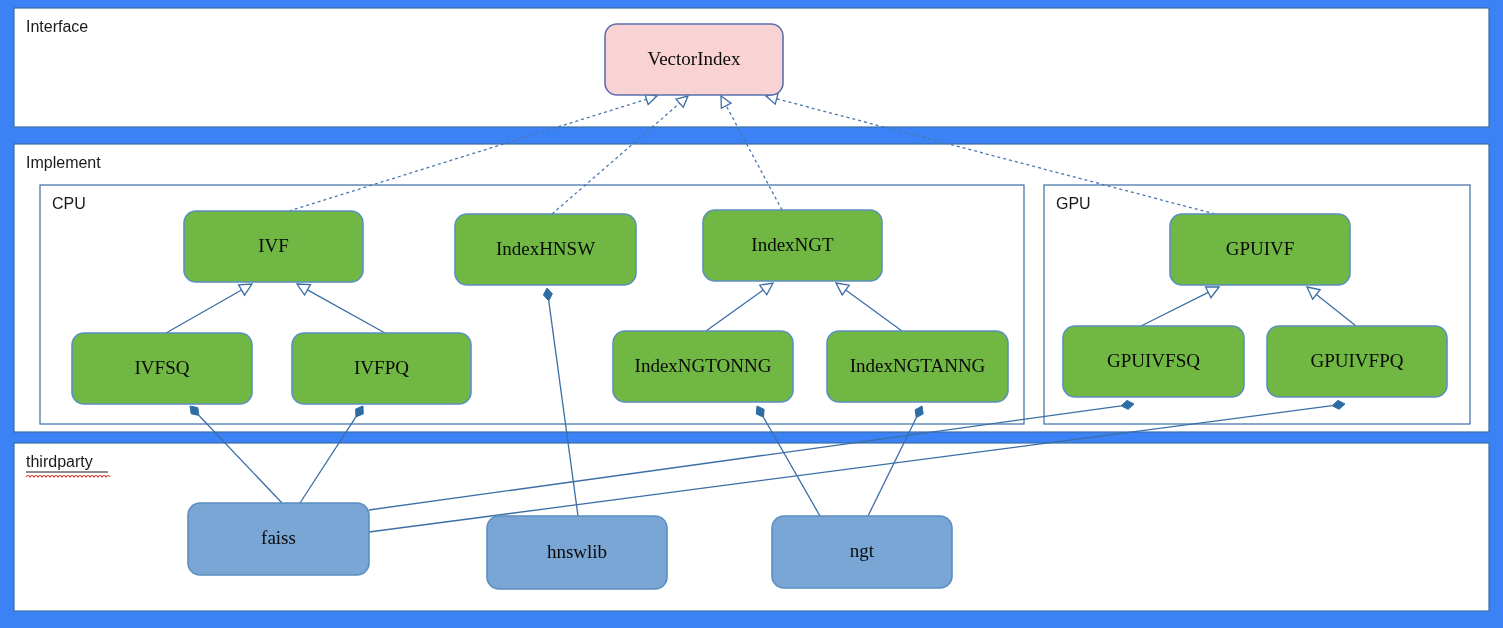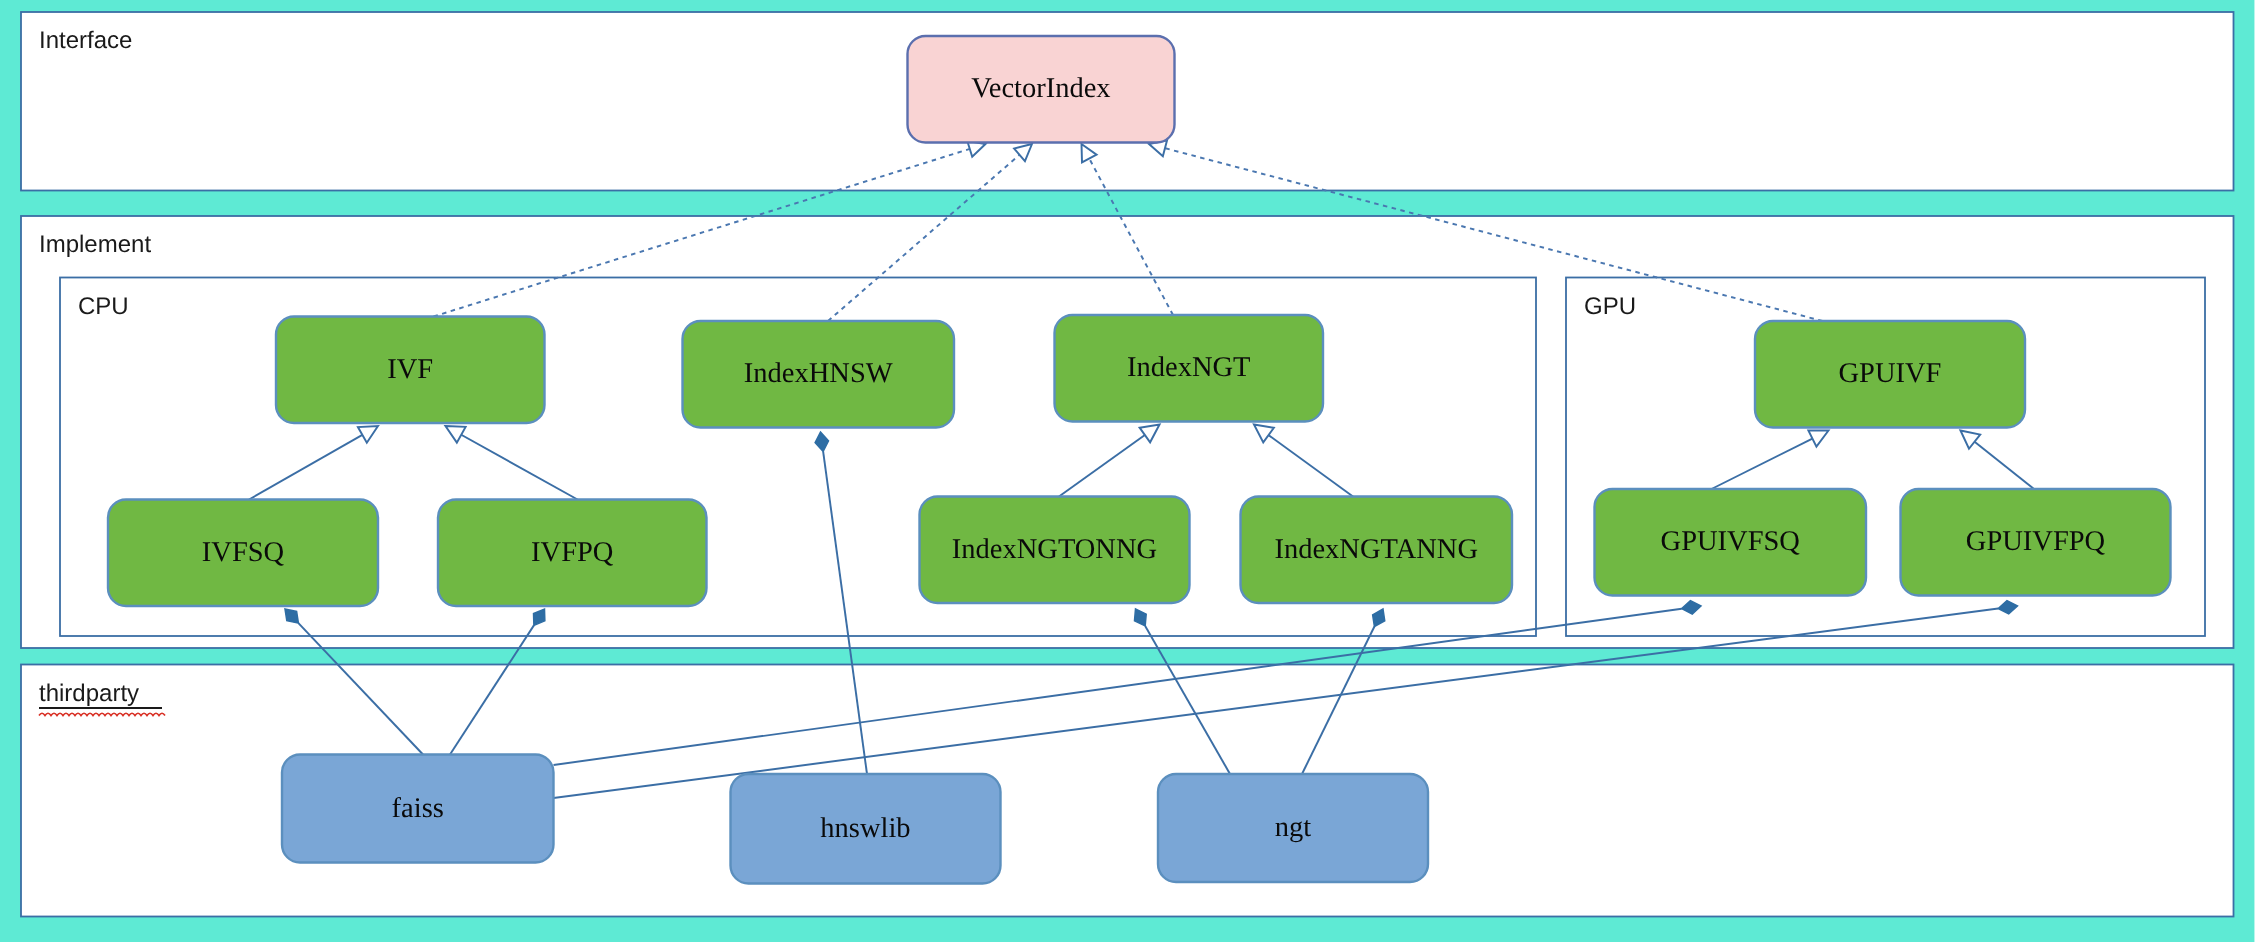--- a/index.html
+++ b/index.html
@@ -4,21 +4,21 @@
 <style>
   html, body {
     margin: 0;
     padding: 0;
     background: #ffffff;
   }
   #canvas {
     position: relative;
     width: 1503px;
     height: 628px;
-    background: #5eead4;
+    background: #3b82f6;
     font-family: "Liberation Sans", sans-serif;
     overflow: hidden;
   }
   svg#diagram {
     position: absolute;
     left: 0;
     top: 0;
     width: 1503px;
     height: 628px;
   }

